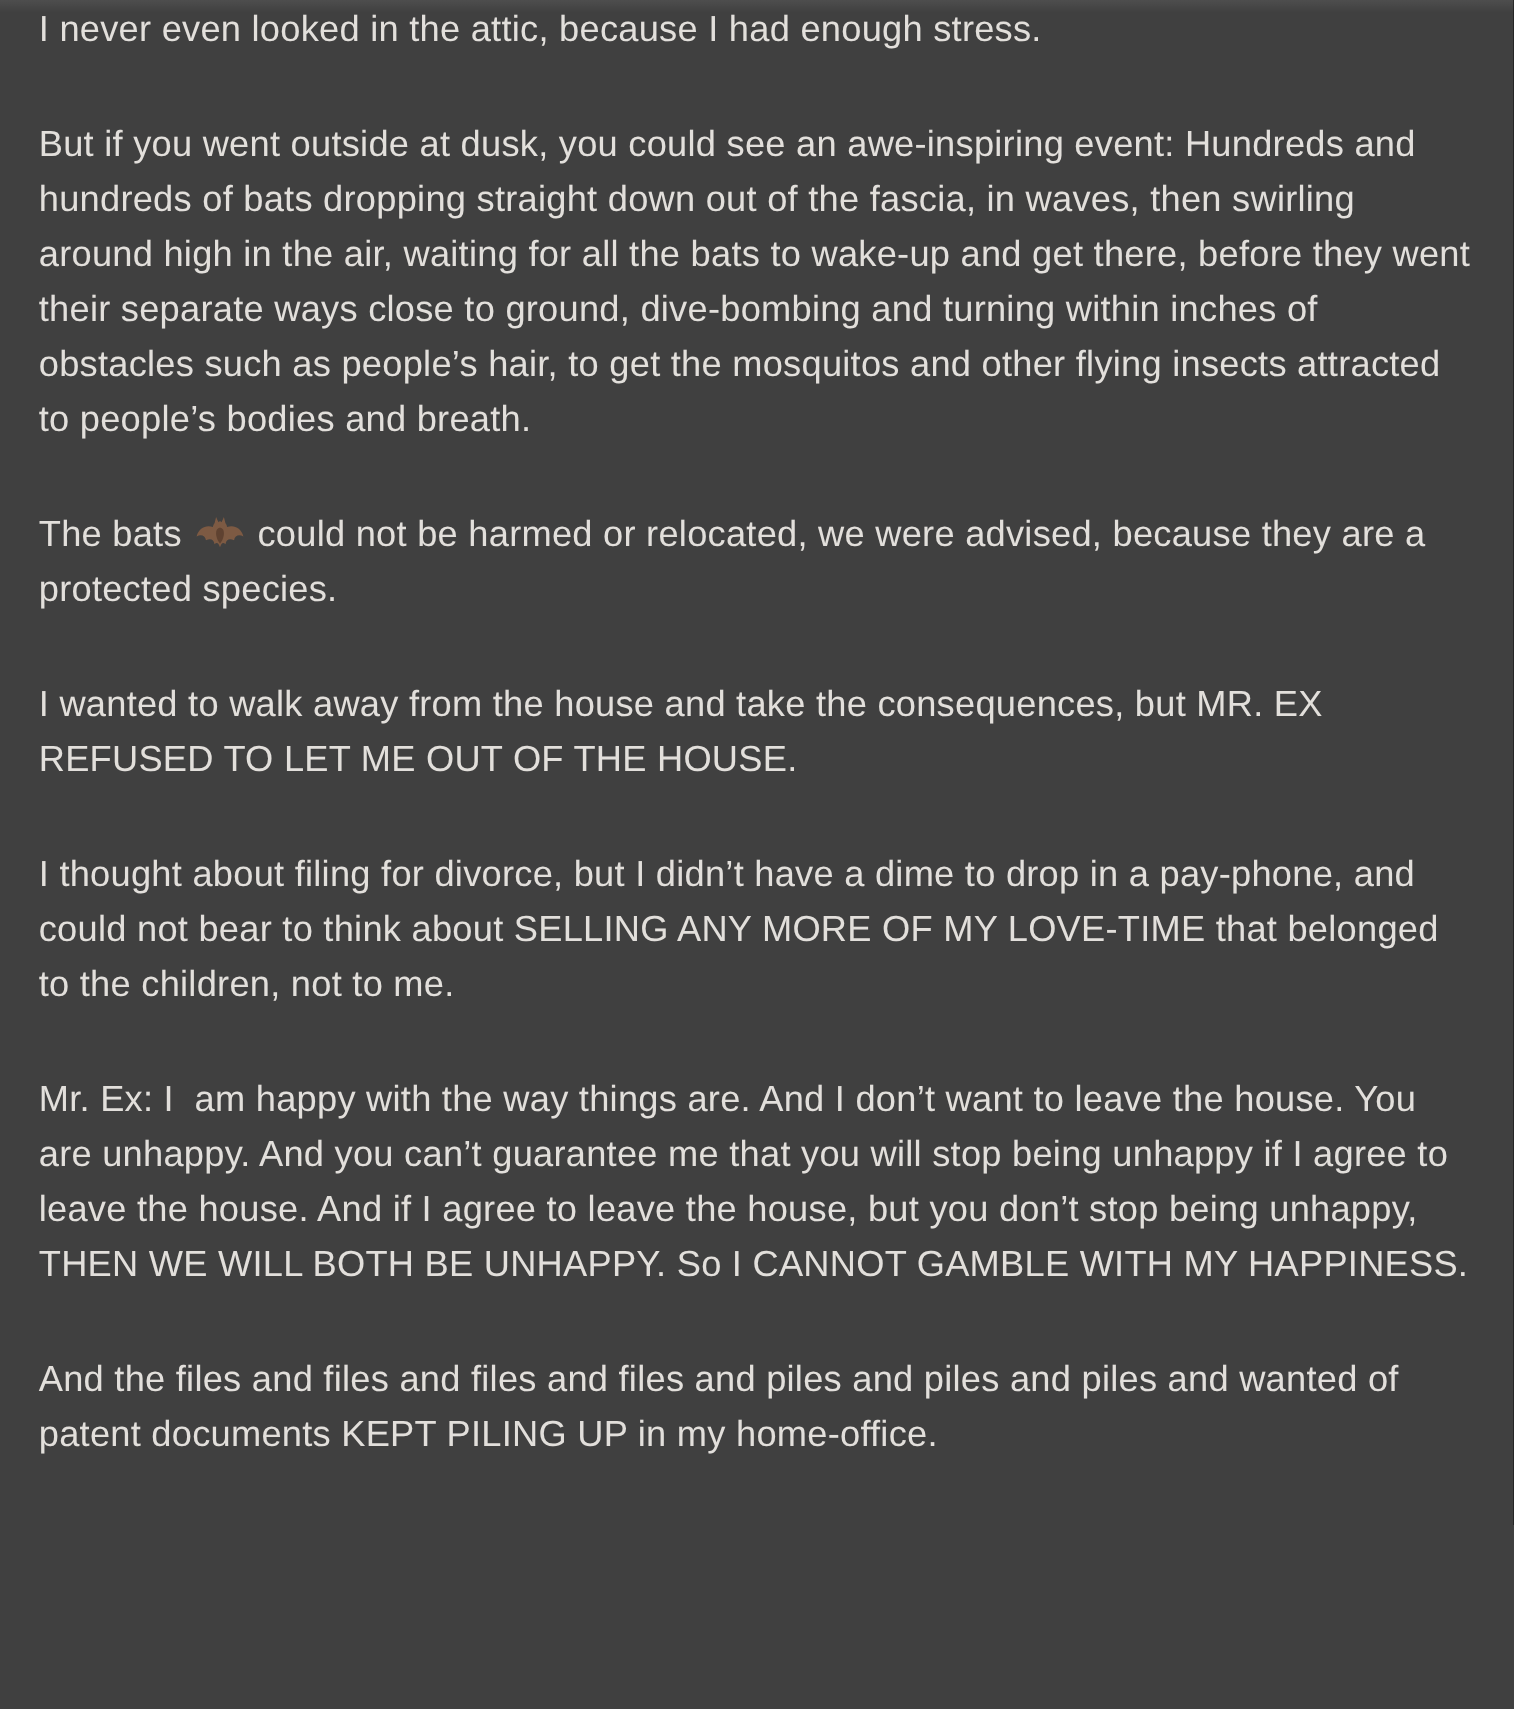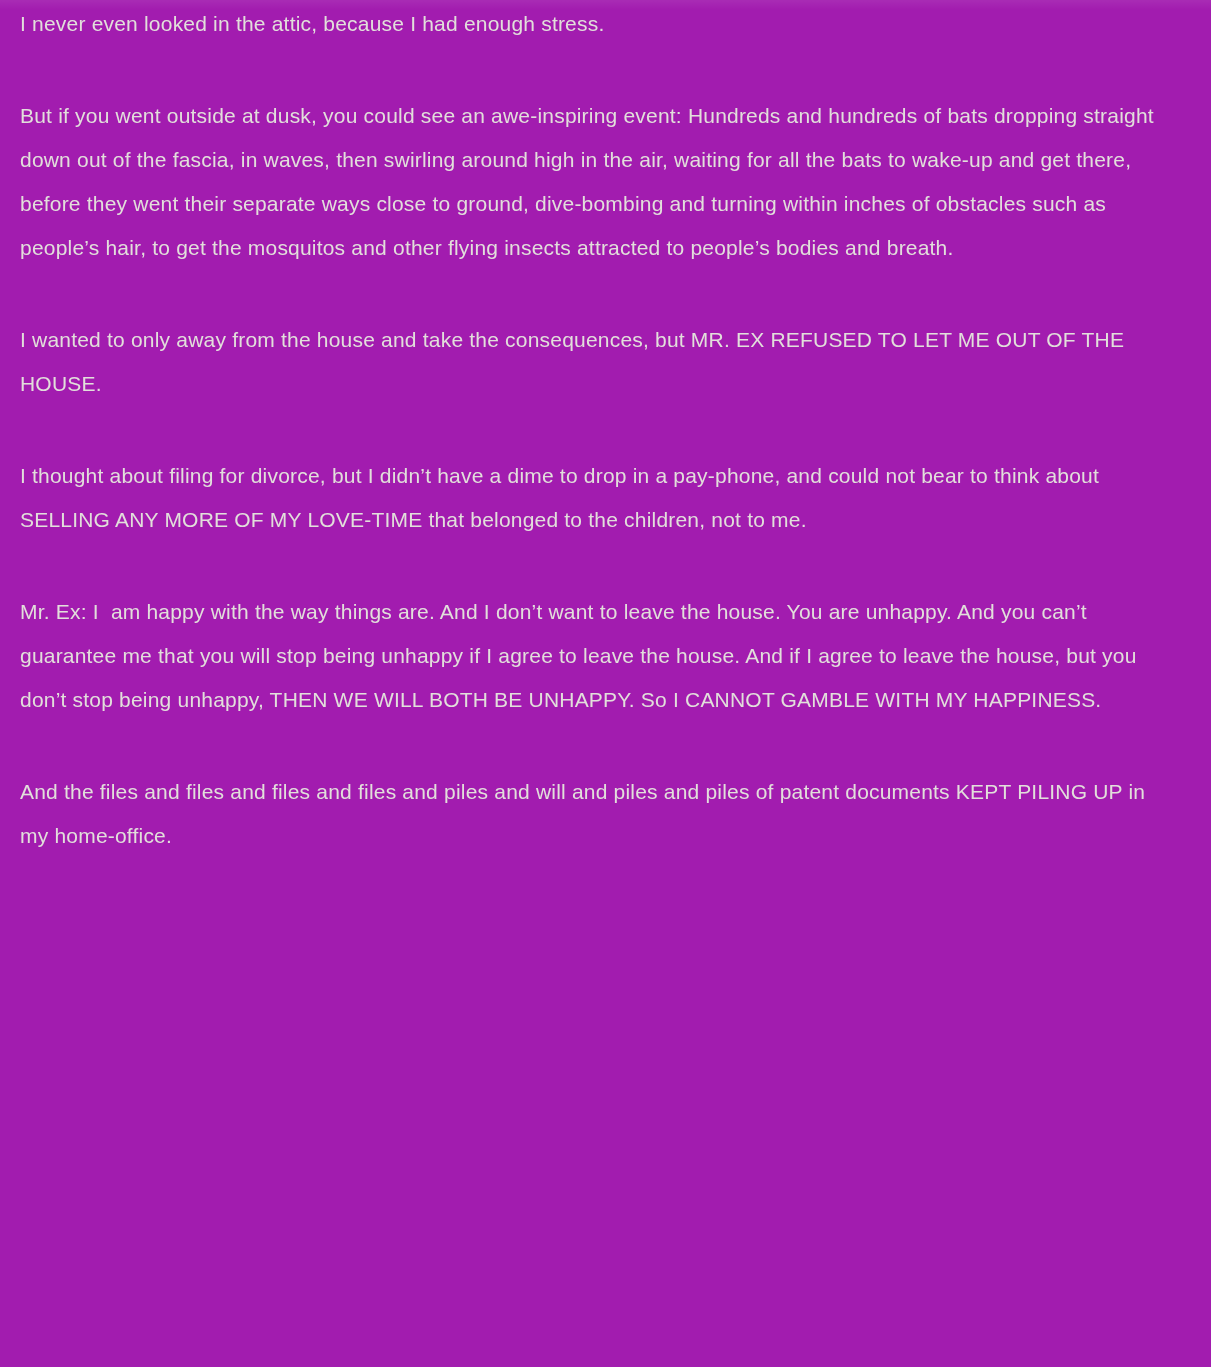--- a/index.html
+++ b/index.html
@@ -5,27 +5,27 @@
   html, body {
     margin: 0;
     padding: 0;
     background: #000000;
   }
   .page {
     position: relative;
     width: 1211px;
     height: 1367px;
     box-sizing: border-box;
-    background: #a21caf;
+    background: #404040;
     color: #e2dfdb;
     font-family: "Liberation Sans", "DejaVu Sans", sans-serif;
-    font-size: 21px;
+    font-size: 29px;
     line-height: 44px;
     letter-spacing: 0.2px;
-    padding: 2px 34px 0 20px;
+    padding: 2px 34px 0 31px;
     overflow: hidden;
   }
   .top-fade {
     position: absolute;
     top: 0; left: 0; right: 0;
     height: 10px;
     background: linear-gradient(to bottom, rgba(255,255,255,0.07), rgba(255,255,255,0));
     pointer-events: none;
   }
   .para {
@@ -43,22 +43,26 @@
 </head>
 <body>
 
 <div class="page">
   <div class="top-fade"></div>
 
   <p class="para">I never even looked in the attic, because I had enough stress.</p>
 
   <p class="para">But if you went outside at dusk, you could see an awe-inspiring event: Hundreds and hundreds of bats dropping straight down out of the fascia, in waves, then swirling around high in the air, waiting for all the bats to wake-up and get there, before they went their separate ways close to ground, dive-bombing and turning within inches of obstacles such as people’s hair, to get the mosquitos and other flying insects attracted to people’s bodies and breath.</p>
 
+  <p class="para"><span>The bats</span> <svg class="bat" viewBox="0 0 64 48" aria-hidden="true">
+        <path d="M27 4 L30 11 C31 9 33 9 34 11 L37 4 L39 12 C40 13 41 15 41 17 C50 14 59 18 62 29 C56 26 51 28 50 34 C44 31 40 33 39 39 C36 36 34 37 32 43 C30 37 28 36 25 39 C24 33 20 31 14 34 C13 28 8 26 2 29 C5 18 14 14 23 17 C23 15 24 13 25 12 L27 4 Z" fill="#7d5a43"></path>
+        <path d="M32 18 C29 18 27 21 27 25 C27 31 30 36 32 38 C34 36 37 31 37 25 C37 21 35 18 32 18 Z" fill="#5f4231"></path>
+      </svg> <span>could not be harmed or relocated, we were advised, because they are a protected species.</span></p>
 
 
-  <p class="para">I wanted to only away from the house and take the consequences, but MR. EX REFUSED TO LET ME OUT OF THE HOUSE.</p>
+  <p class="para">I wanted to walk away from the house and take the consequences, but MR. EX REFUSED TO LET ME OUT OF THE HOUSE.</p>
 
   <p class="para">I thought about filing for divorce, but I didn’t have a dime to drop in a pay-phone, and could not bear to think about SELLING ANY MORE OF MY LOVE-TIME that belonged to the children, not to me.</p>
 
   <p class="para">Mr. Ex: I  am happy with the way things are. And I don’t want to leave the house. You are unhappy. And you can’t guarantee me that you will stop being unhappy if I agree to leave the house. And if I agree to leave the house, but you don’t stop being unhappy, THEN WE WILL BOTH BE UNHAPPY. So I CANNOT GAMBLE WITH MY HAPPINESS.</p>
 
-  <p class="para">And the files and files and files and files and piles and will and piles and piles of patent documents KEPT PILING UP in my home-office.</p>
+  <p class="para">And the files and files and files and files and piles and piles and piles and wanted of patent documents KEPT PILING UP in my home-office.</p>
 </div>
 
 </body></html>

